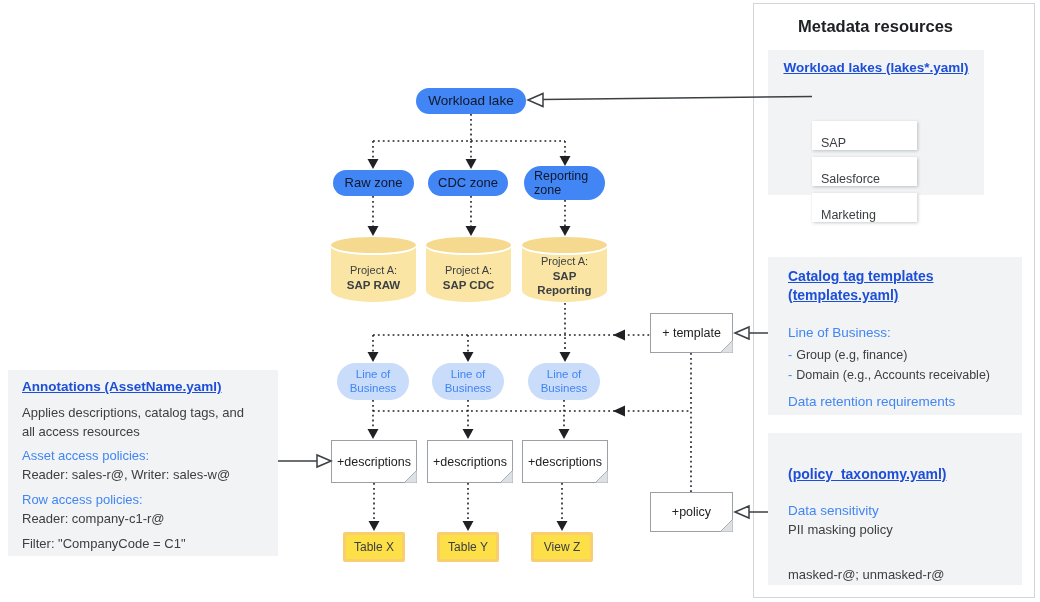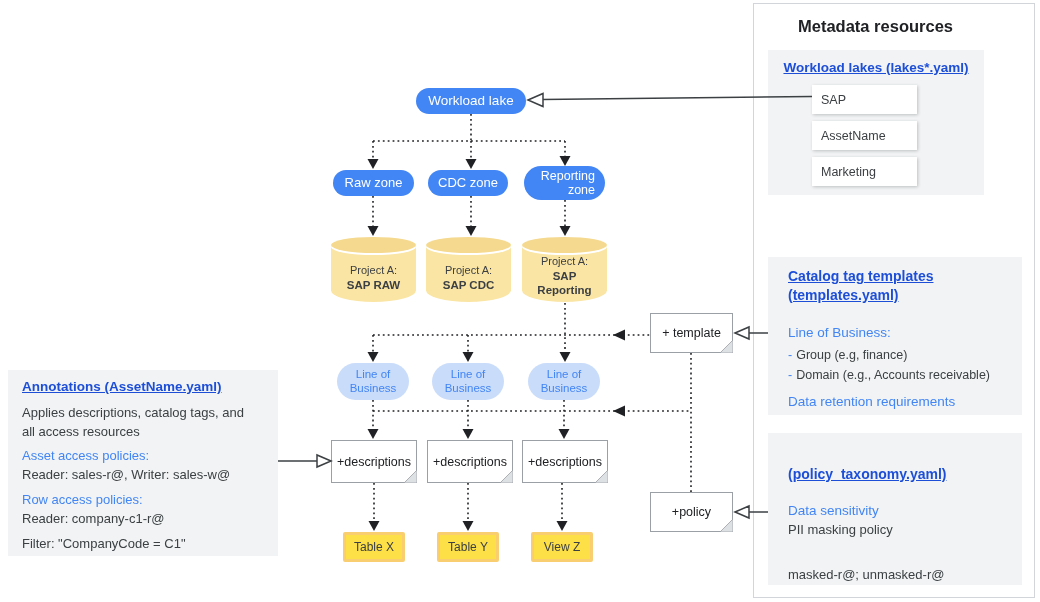--- a/index.html
+++ b/index.html
@@ -14,26 +14,26 @@
   .gbox { position:absolute; background:#f1f3f4; z-index:2; box-sizing:border-box; }
   .panel-title { position:absolute; font-weight:bold; font-size:16.5px; color:#202124; text-align:center; z-index:3; }
   .gbox-title { position:absolute; font-weight:bold; font-size:13.5px; color:#1d4ed8; z-index:3;text-decoration:underline; }
   .blue-label { position:absolute; font-size:13.5px; color:#4285f4; z-index:3; }
   .body-text  { position:absolute; font-size:13px; color:#3c4043; z-index:3; }
   .bullet-line { position:absolute; font-size:12.5px; color:#3c4043; z-index:3; }
   .bullet-line .dash { color:#4285f4; margin-right:4px; }
   .lake-item {
     position:absolute; width:105px; height:29px; background:#fff; z-index:3;
     box-shadow:1px 1px 3px rgba(60,64,67,.28); font-size:12.5px; color:#3c4043;
-    display:flex; align-items:center; padding-left:9px; box-sizing:border-box;
+    display:flex; align-items:flex-end; padding-left:9px; box-sizing:border-box;margin-top:36px;
   }
   
   .pill-blue {
-    position:absolute; background:#4285f4; color:#ffffff; border-radius:17px; z-index:2;
-    display:flex; align-items:center; justify-content:center; text-align:right;
+    position:absolute; background:#4285f4; color:#0f172a; border-radius:17px; z-index:2;
+    display:flex; align-items:center; justify-content:center; text-align:left;
     font-size:13px; line-height:1.12; box-sizing:border-box;
   }
   .pill-light {
     position:absolute; background:#c9dcfa; color:#4285f4; border-radius:19px; z-index:2;
     display:flex; align-items:center; justify-content:center; text-align:center;
     font-size:11.5px; line-height:1.18; box-sizing:border-box;
   }
   .cyl { position:absolute; width:85px; height:65px; z-index:2; }
   .cyl-top { position:absolute; top:0; left:0; width:100%; height:16px; border-radius:50%;
              background:#f5d98f; box-shadow:0 2px 0 #ffffff; z-index:2; }
@@ -62,21 +62,21 @@
 
   <div class="panel-outline" style="left:753px; top:3px; width:282px; height:595px;"></div>
   <div class="panel-title" style="left:753px; top:17px; width:245px;">Metadata resources</div>
 
   <div class="gbox" style="left:768px; top:50px; width:216px; height:145px;"></div>
   <div class="gbox-title" style="left:768px; top:60px; width:216px; text-align:center;">Workload lakes (lakes*.yaml)</div>
   <div class="lake-item" style="left:812px; top:85px;">
     <span>SAP</span>
   </div>
   <div class="lake-item" style="left:812px; top:121px;">
-    <span>AssetName</span>
+    <span>Salesforce</span>
   </div>
   <div class="lake-item" style="left:812px; top:157px;">
     <span>Marketing</span>
   </div>
 
   <div class="gbox" style="left:768px; top:257px; width:254px; height:158px;"></div>
   <div class="gbox-title" style="left:788px; top:268px; font-size:14px;">Catalog tag templates</div>
   <div class="gbox-title" style="left:788px; top:287px; font-size:14px;">(templates.yaml)</div>
   <div class="blue-label" style="left:788px; top:325px;">Line of Business:</div>
   <div class="bullet-line" style="left:788px; top:348px;">

